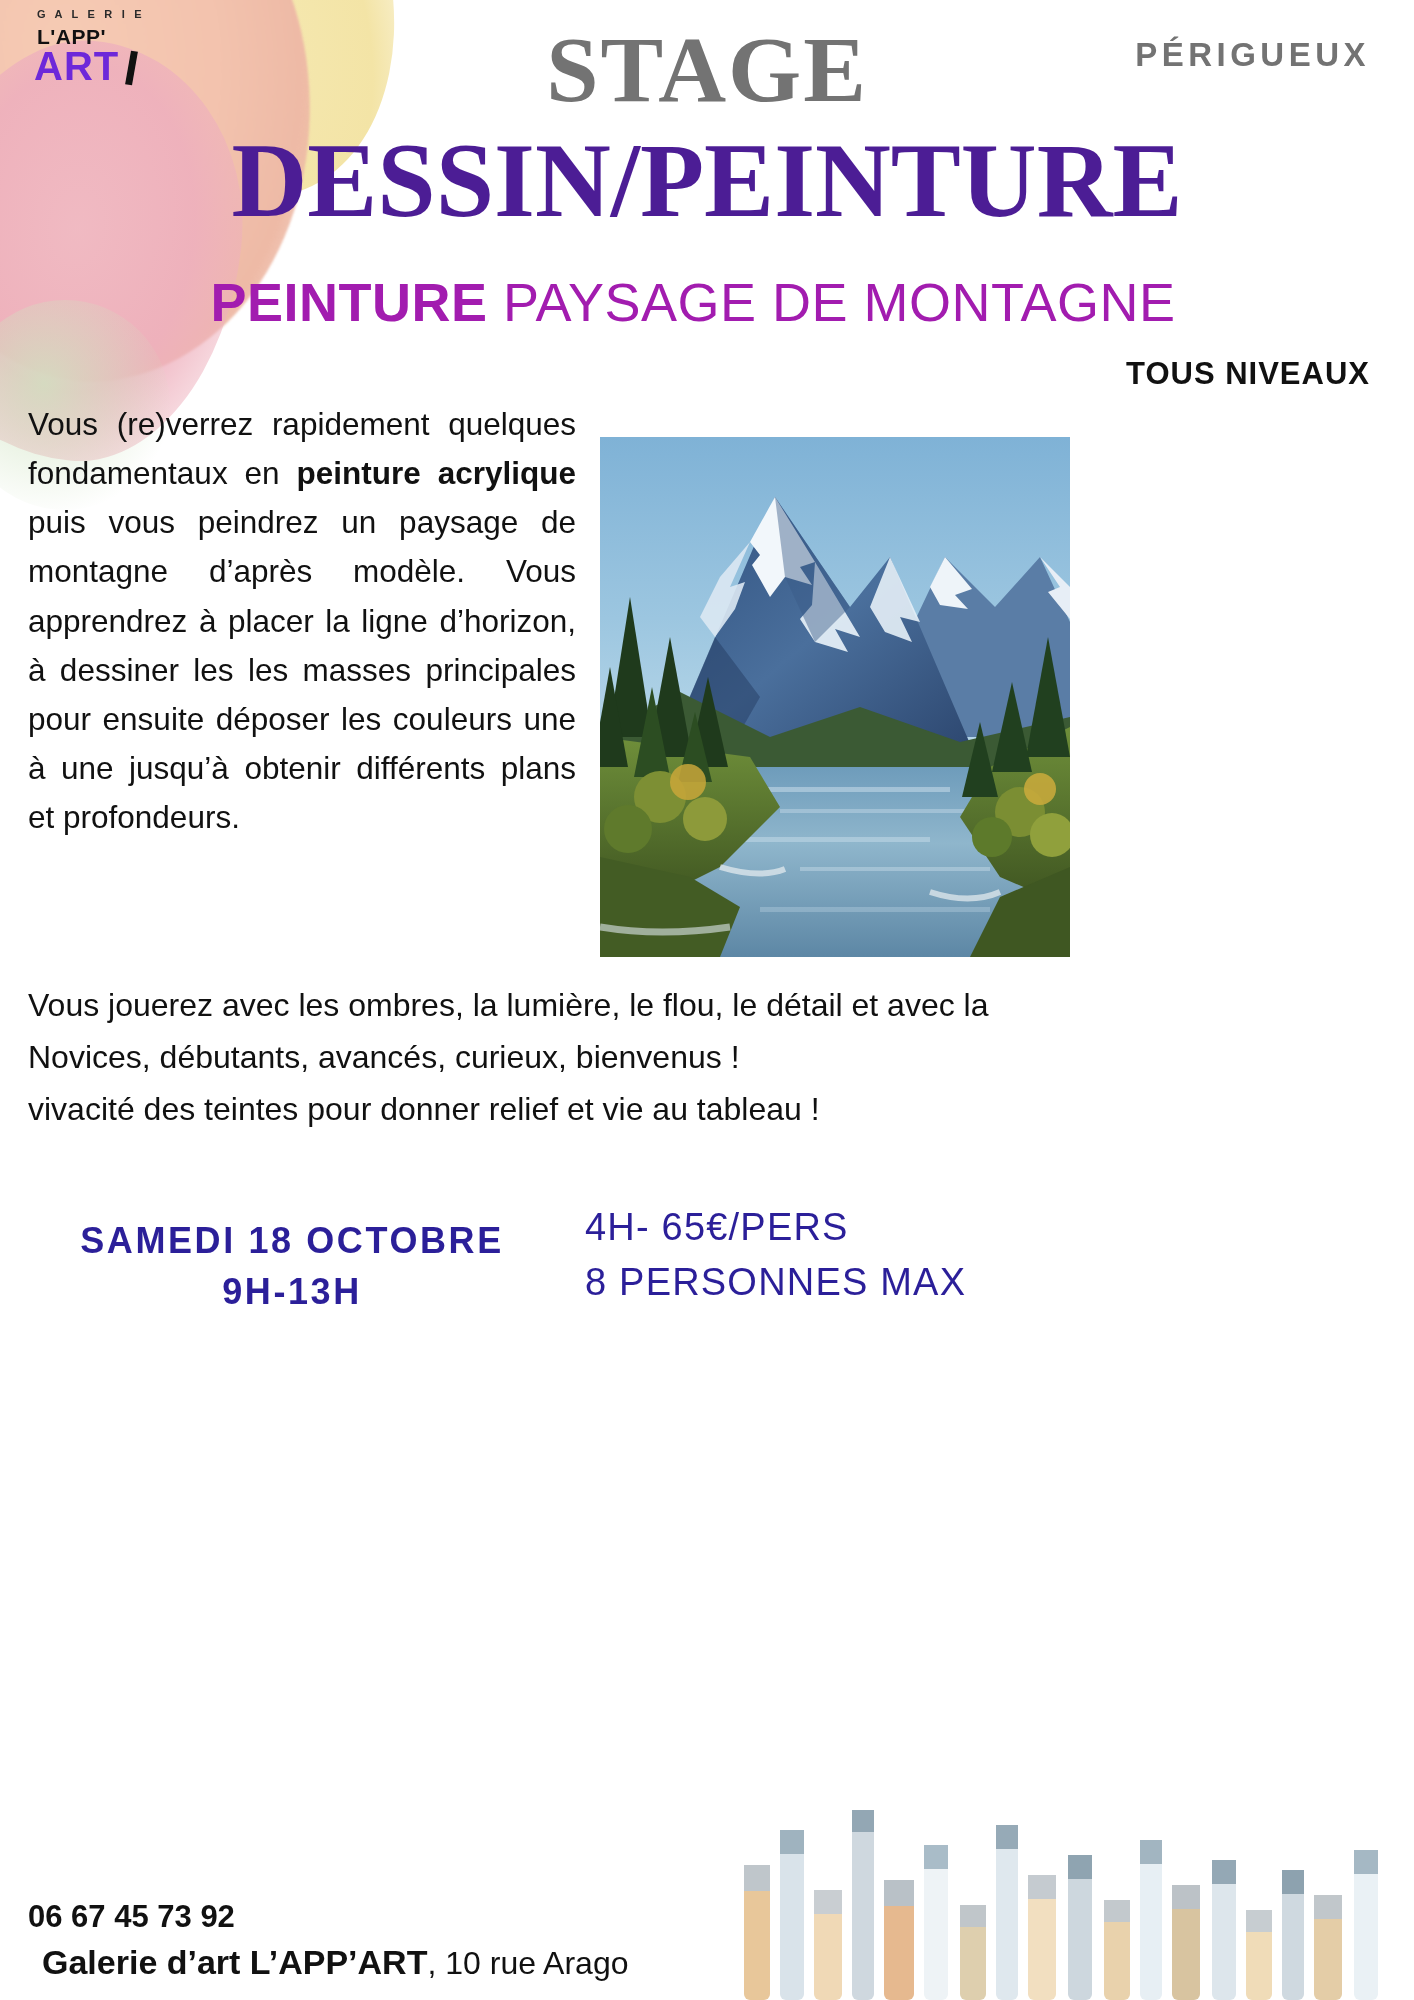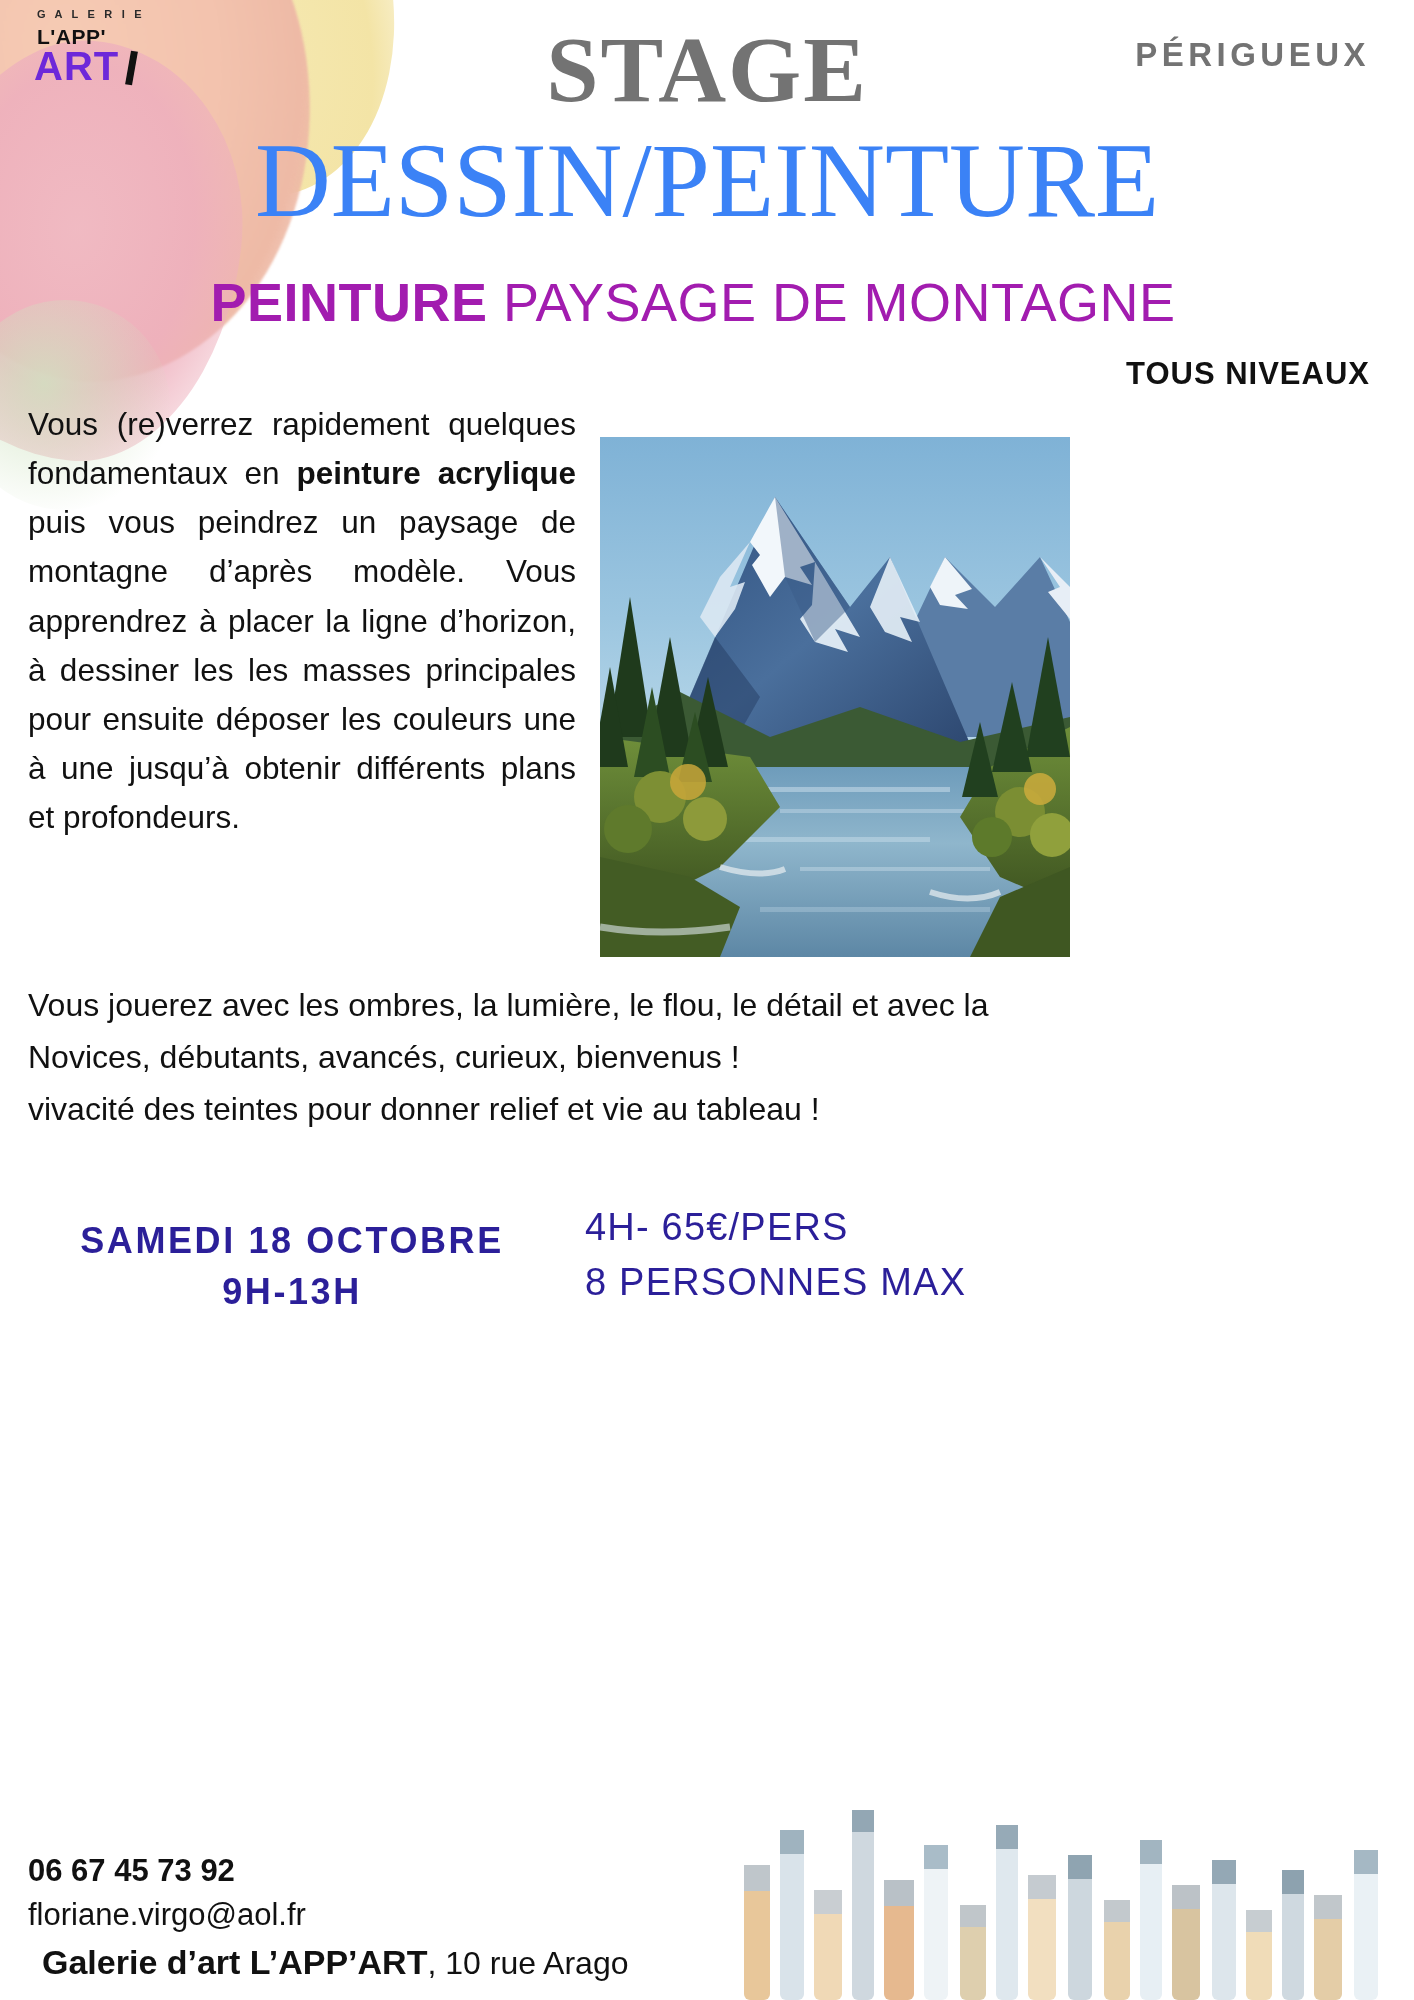--- a/index.html
+++ b/index.html
@@ -84,22 +84,22 @@
     position: absolute; left: 0; right: 0; top: 22px;
     text-align: center;
     font-family: "Liberation Serif", serif;
     font-size: 94px; font-weight: 700; line-height: 1;
     color: #737373; letter-spacing: 2px;
   }
   .title-dessin {
     position: absolute; left: 0; right: 0; top: 128px;
     text-align: center;
     font-family: "Liberation Serif", serif;
-    font-size: 105px; font-weight: 400; line-height: 1;
-    color: #3b82f6; letter-spacing: 0px;
+    font-size: 105px; font-weight: 700; line-height: 1;
+    color: #4c1d95; letter-spacing: 0px;
   }
   .subtitle {
     position: absolute; left: 0; right: 28px; top: 274px;
     text-align: center;
     font-size: 54px; line-height: 1.05;
     color: #a21caf; letter-spacing: .5px;
   }
   .subtitle b { font-weight: 700; }
   .subtitle span.light { font-weight: 400; }
 
@@ -332,17 +332,16 @@
       <rect x="600" y="125" width="28" height="105" rx="6" fill="#e4cda7"></rect>
       <rect x="600" y="125" width="28" height="24" fill="#c1c7cb"></rect>
       <rect x="640" y="80" width="24" height="150" rx="6" fill="#eaf1f5"></rect>
       <rect x="640" y="80" width="24" height="24" fill="#a5b8c4"></rect>
     </g>
   </svg>
 </div>
 
 <div class="contact">
   <div class="phone">06 67 45 73 92</div>
-  <div class="mail">floriane.virgo@aol.fr</div>
   <div class="addr">
     <b>Galerie d’art L’APP’ART</b><span>, 10 rue Arago</span>
   </div>
 </div>
 
 </body></html>

